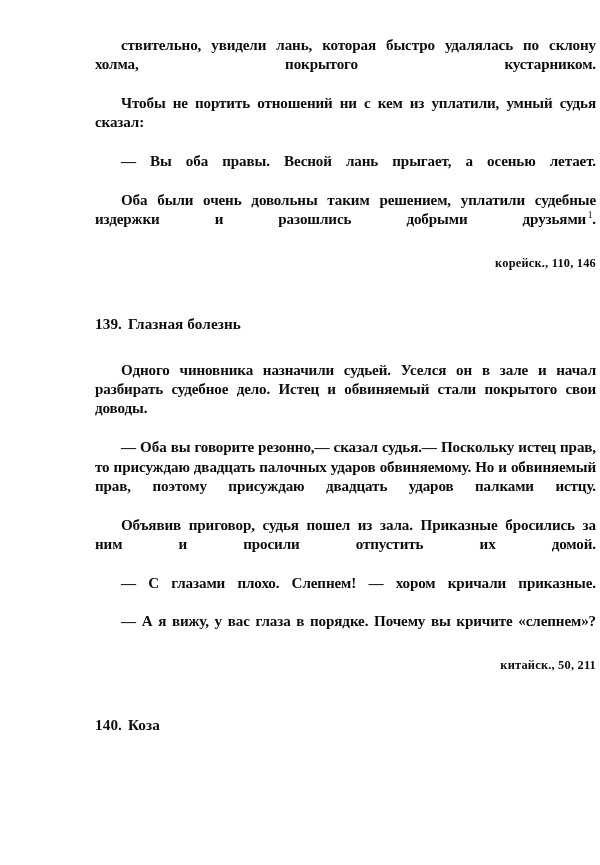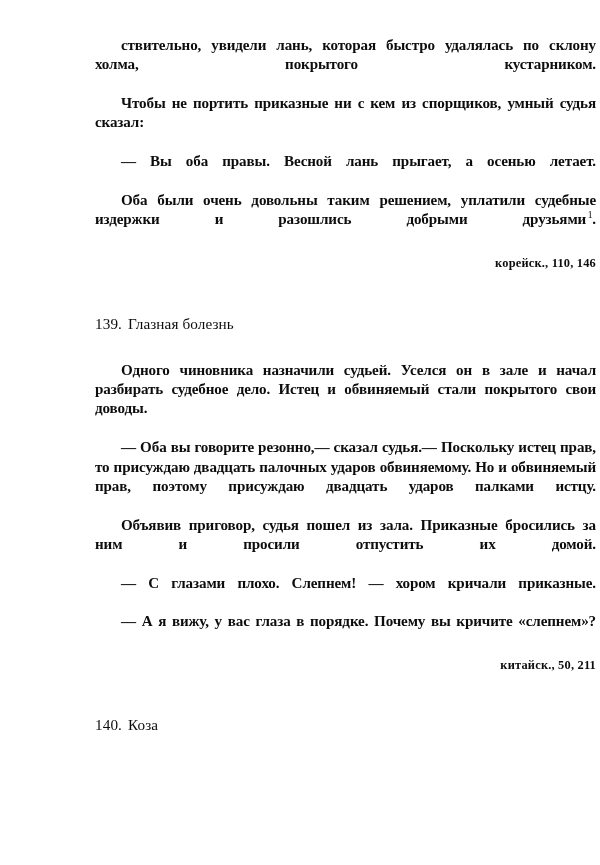--- a/index.html
+++ b/index.html
@@ -56,21 +56,21 @@
     text-align: right;
     letter-spacing: 0.2px;
   }
   .attr-1 { margin-top: 5px; }
 
   
   .story-heading {
     margin: 0;
     font-size: 15.2px;
     line-height: 20px;
-    font-weight: 400;
+    font-weight: 700;
     text-align: left;
     text-indent: 0;
     letter-spacing: 0.1px;
   }
   .heading-num { margin-right: 6px; }
 
   .spacer-before-heading { height: 41px; }
   .spacer-after-heading  { height: 27px; }
   .spacer-before-heading-2 { height: 40px; }
   .spacer-after-heading-2  { height: 27px; }
@@ -99,21 +99,21 @@
 </style>
 </head>
 <body>
 
 <div class="page">
 
   <div class="text-column">
 
     <p class="para">ствительно, увидели лань, которая быстро удалялась по склону холма, покрытого кустарником.</p>
 
-    <p class="para">Чтобы не портить приказные ни с кем из спорщиков, умный судья сказал:</p>
+    <p class="para">Чтобы не портить отношений ни с кем из уплатили, умный судья сказал:</p>
 
     <p class="para dialogue">— Вы оба правы. Весной лань прыгает, а осенью летает.</p>
 
     <p class="para"><span>Оба были очень довольны таким решением, уплатили судебные издержки и разошлись добрыми друзьями</span><sup class="fn">1</sup><span>.</span></p>
 
     <p class="attribution attr-1">корейск., 110, 146</p>
 
     <div class="spacer-before-heading"></div>
 
     <h2 class="story-heading"><span class="heading-num">139.</span><span>Глазная болезнь</span></h2>

